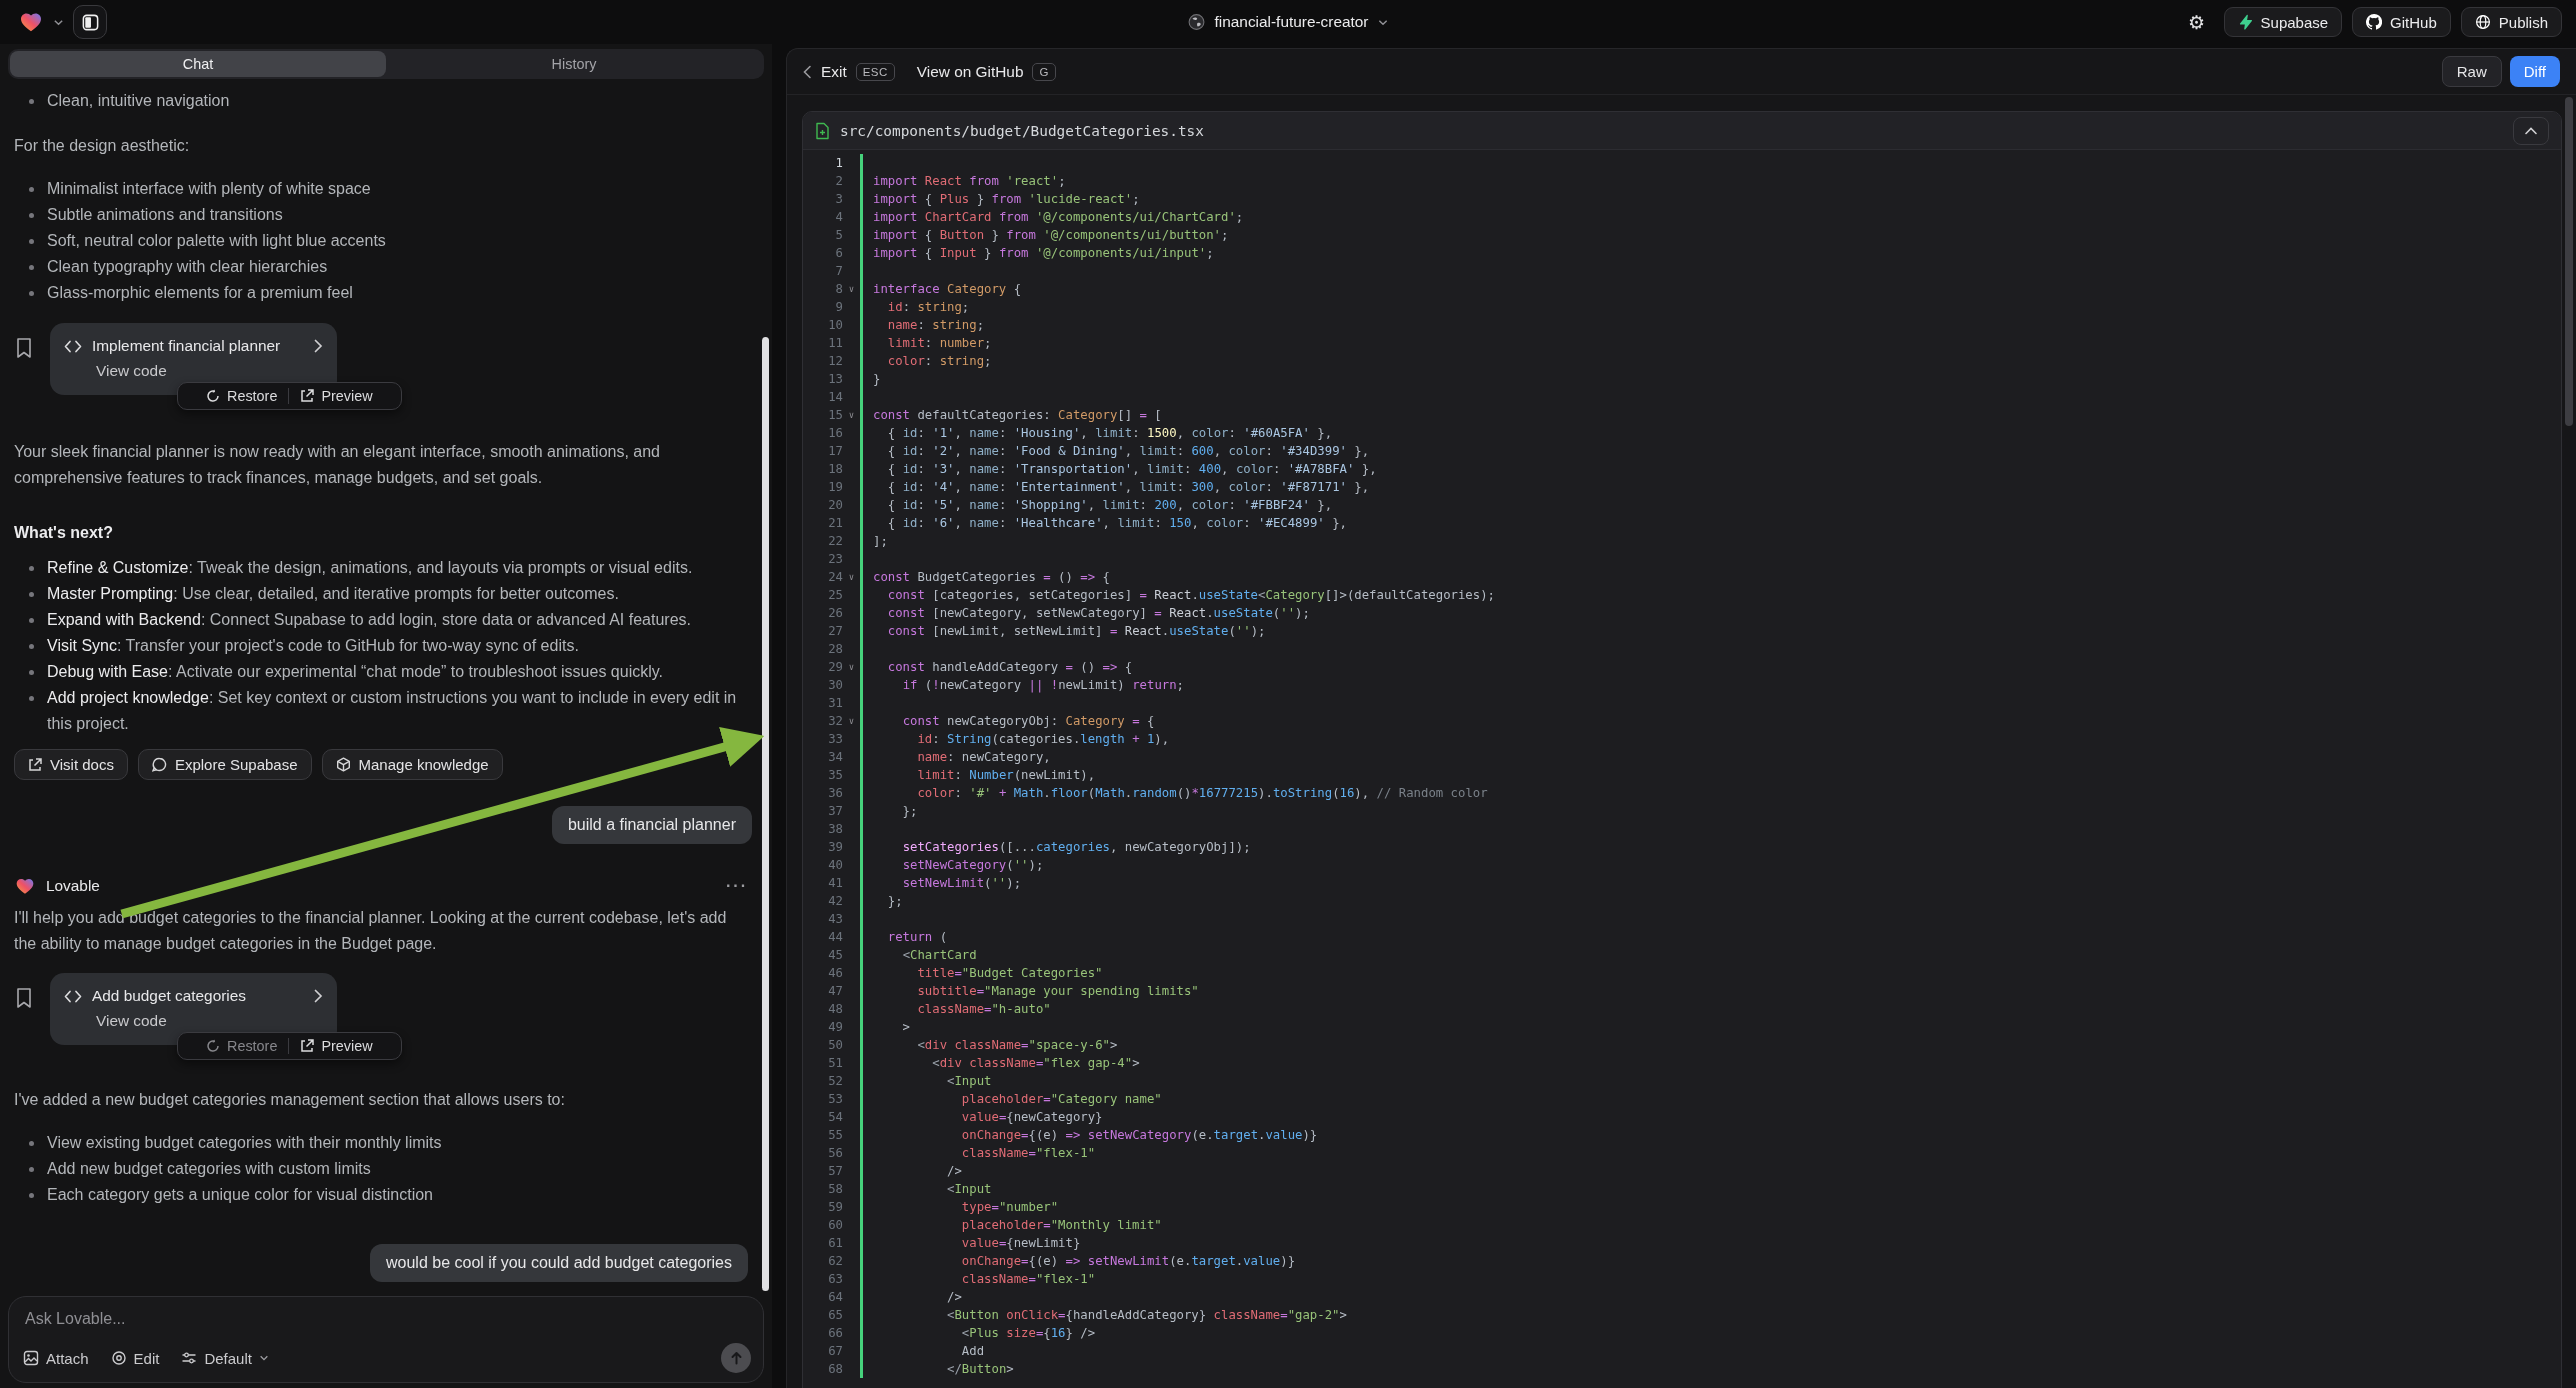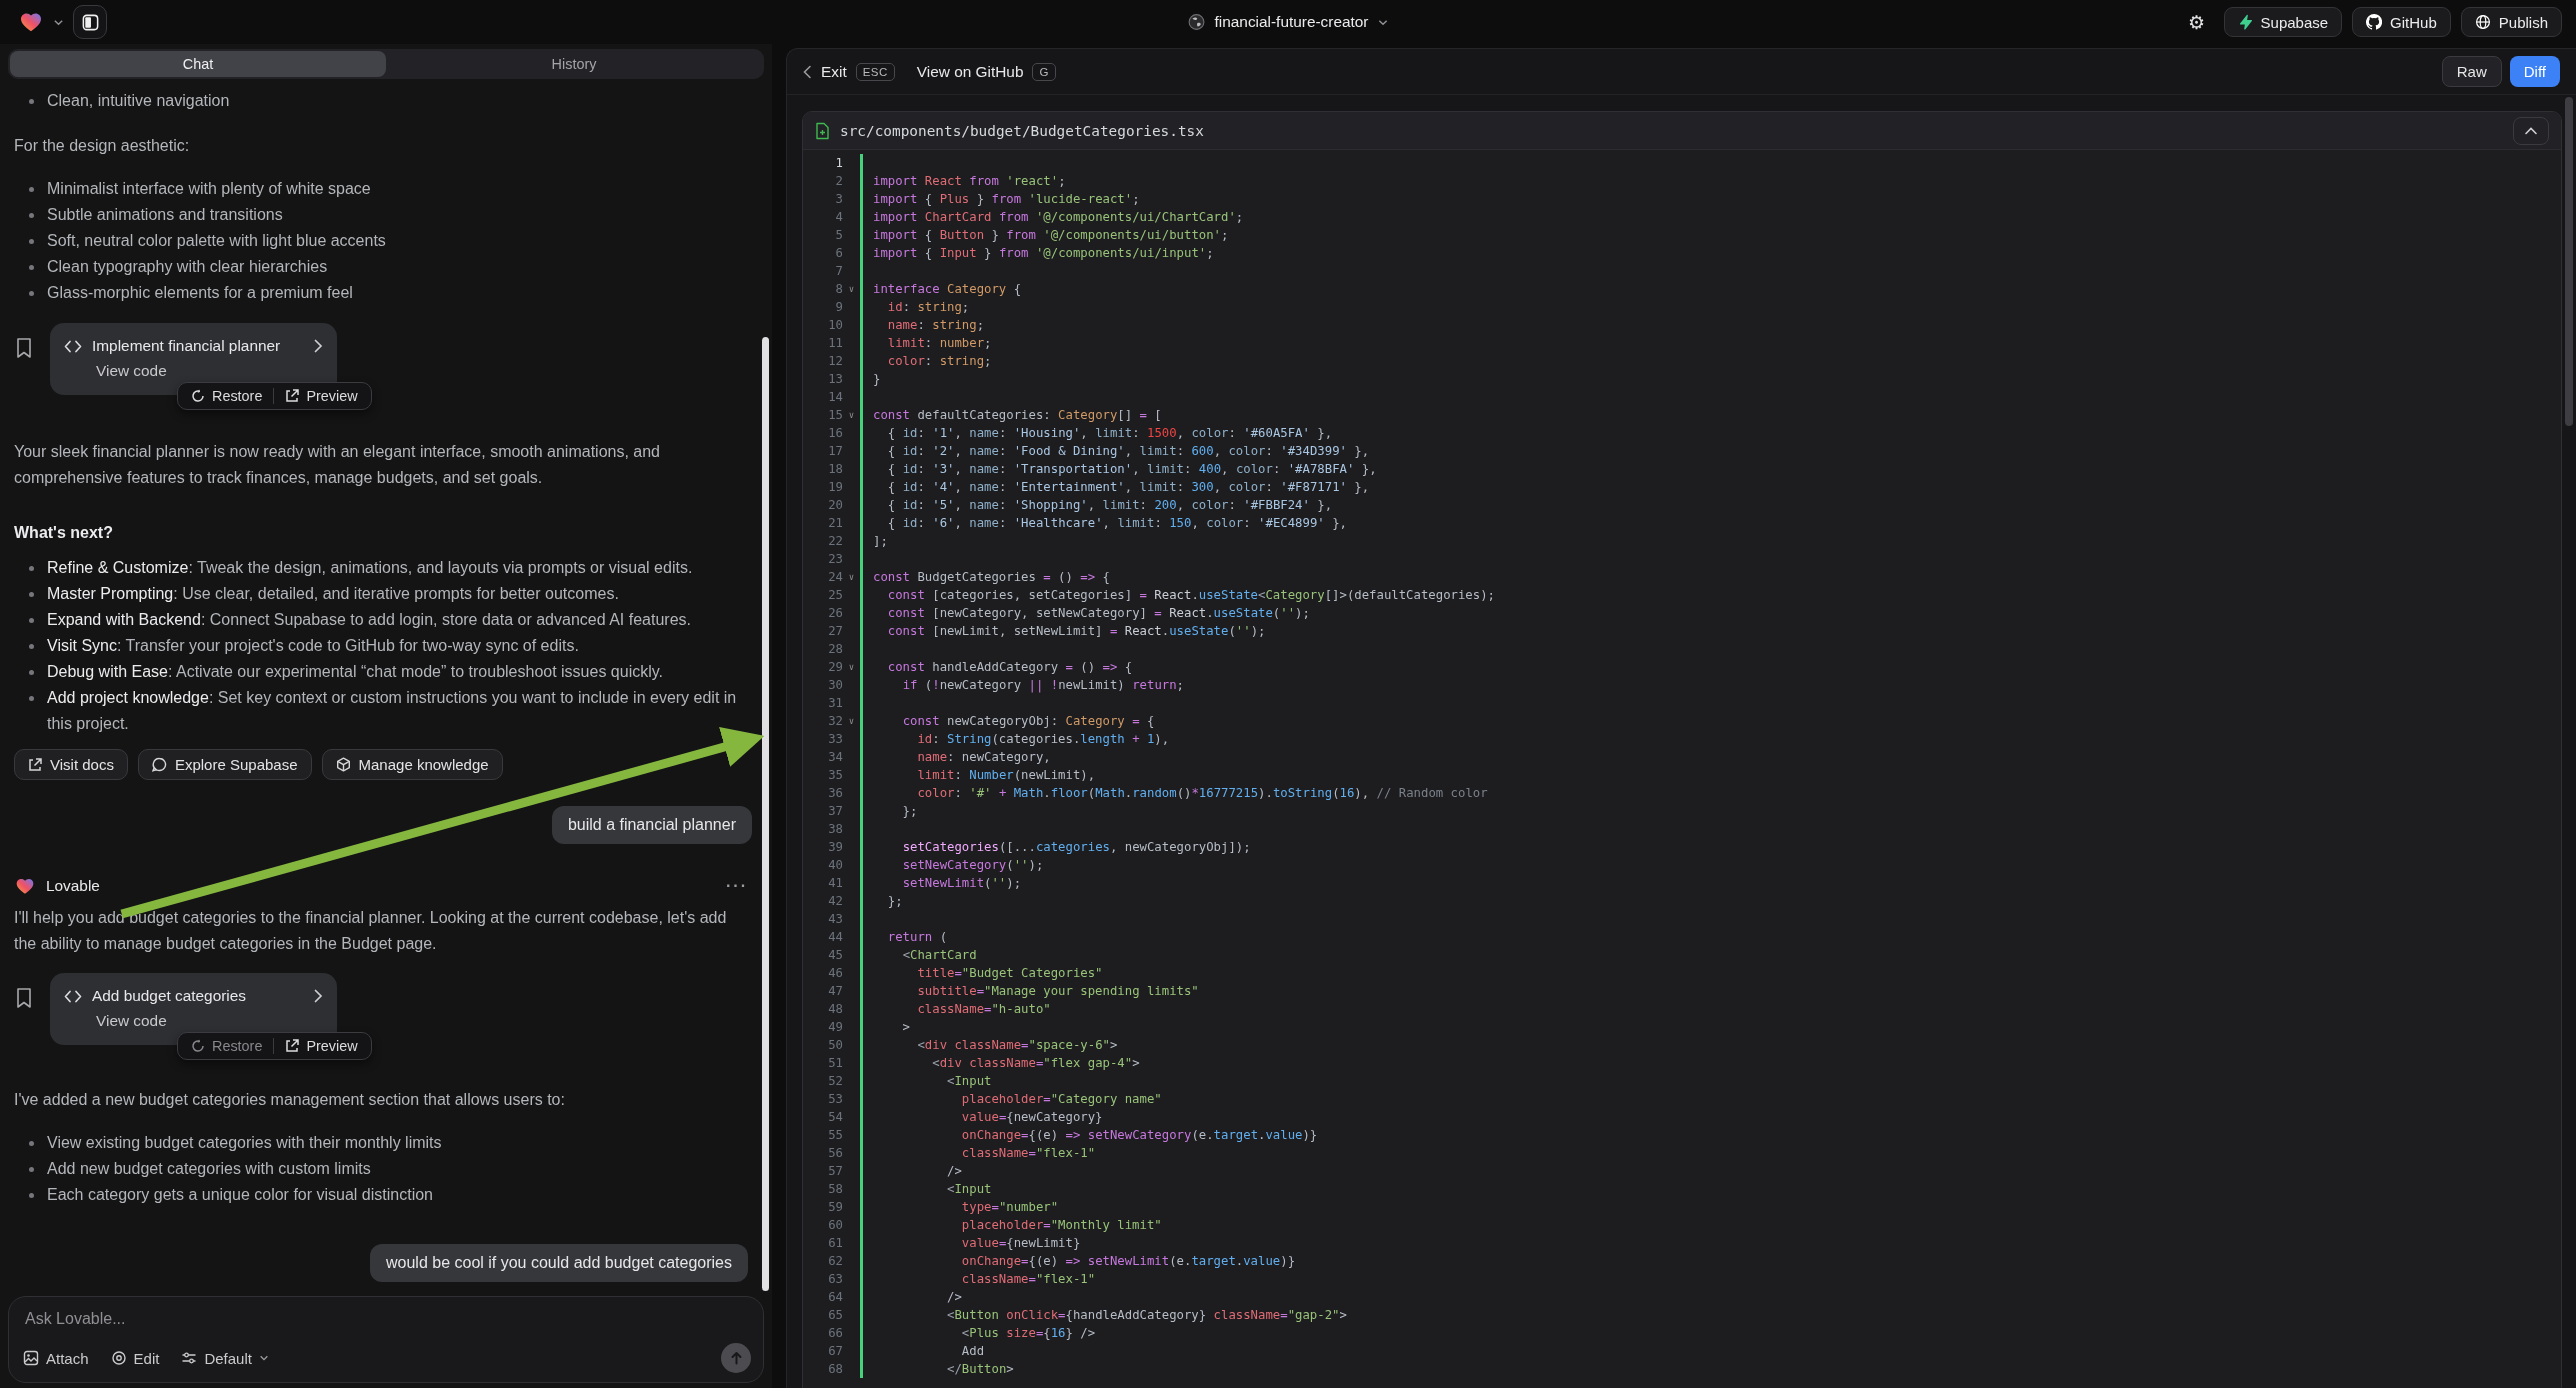--- a/index.html
+++ b/index.html
@@ -30,21 +30,21 @@
   ul.blist li { position:relative; padding-left:33px; line-height:26px; }
   ul.blist li::before { content:""; position:absolute; left:15px; top:11px; width:5px; height:5px; border-radius:50%; background:#76767c; }
   ul.blist li b { color:#ececee; font-weight:400; }
   .h-bold { color:#ececee; font-weight:700; font-size:16px; line-height:26px; }
 
   .mcard { position:relative; width:287px; margin-left:36px; background:#2d2f33; border-radius:14px; padding:11px 14px; }
   .mcard .row1 { display:flex; align-items:center; gap:10px; color:#e8e8ea; font-size:15.4px; font-weight:500; line-height:24px; }
   .mcard .row1 .spacer { margin-left:auto; }
   .mcard .row2 { margin-left:32px; color:#c9c9cc; font-size:15.4px; line-height:26px; cursor:pointer; }
   .bookmark { position:absolute; left:-36px; top:14px; color:#a8a8ac; }
-  .popover { position:absolute; left:127px; bottom:-15px; display:flex; align-items:flex-start; gap:11px; padding:5px 13px; background:#141416; border:1px solid #3b3b40; border-radius:10px; font-size:14.4px; white-space:nowrap; z-index:6; box-shadow:0 4px 10px rgba(0,0,0,.45); }
+  .popover { position:absolute; left:127px; bottom:-15px; display:flex; align-items:flex-start; gap:11px; padding:5px 28px; background:#141416; border:1px solid #3b3b40; border-radius:10px; font-size:14.4px; white-space:nowrap; z-index:6; box-shadow:0 4px 10px rgba(0,0,0,.45); }
   .popover .pbtn { display:flex; align-items:center; gap:7px; color:#dcdcde; cursor:pointer; }
   .popover .pbtn.dim { color:#87878c; }
   .popover .vsep { width:1px; height:16px; background:#3b3b40; }
 
   .chiprow { display:flex; gap:10px; }
   .chip { display:flex; align-items:center; gap:8px; height:31px; padding:0 13px; background:#202022; border:1px solid #39393d; border-radius:10px; color:#e4e4e6; font-size:15px; cursor:pointer; }
 
   .bubble { margin-left:auto; width:fit-content; background:#35373b; color:#e7e7e9; border-radius:12px; padding:8px 16px; font-size:16px; line-height:22px; }
 
   .lovable-row { display:flex; align-items:center; gap:10px; }
@@ -481,21 +481,21 @@
           <span class="lc"> </span>
         </div>
         <div class="cl">
           <span class="ln">15</span>
           <span class="fold">∨</span>
           <span class="lc"><span style="color:#c678dd">const</span> defaultCategories: <span style="color:#d19a66">Category</span>[] <span style="color:#c678dd">=</span> [</span>
         </div>
         <div class="cl">
           <span class="ln">16</span>
           <span class="fold"></span>
-          <span class="lc">  { <span style="color:#8fb0c8">id</span>: <span style="color:#a9c6e2">'1'</span>, <span style="color:#8fb0c8">name</span>: <span style="color:#a9c6e2">'Housing'</span>, <span style="color:#8fb0c8">limit</span>: <span style="color:#ef4444">1500</span>, <span style="color:#8fb0c8">color</span>: <span style="color:#a9c6e2">'#60A5FA'</span> },</span>
+          <span class="lc">  { <span style="color:#8fb0c8">id</span>: <span style="color:#a9c6e2">'1'</span>, <span style="color:#8fb0c8">name</span>: <span style="color:#a9c6e2">'Housing'</span>, <span style="color:#8fb0c8">limit</span>: <span style="color:#fef9c3">1500</span>, <span style="color:#8fb0c8">color</span>: <span style="color:#a9c6e2">'#60A5FA'</span> },</span>
         </div>
         <div class="cl">
           <span class="ln">17</span>
           <span class="fold"></span>
           <span class="lc">  { <span style="color:#8fb0c8">id</span>: <span style="color:#a9c6e2">'2'</span>, <span style="color:#8fb0c8">name</span>: <span style="color:#a9c6e2">'Food &amp; Dining'</span>, <span style="color:#8fb0c8">limit</span>: <span style="color:#61afef">600</span>, <span style="color:#8fb0c8">color</span>: <span style="color:#a9c6e2">'#34D399'</span> },</span>
         </div>
         <div class="cl">
           <span class="ln">18</span>
           <span class="fold"></span>
           <span class="lc">  { <span style="color:#8fb0c8">id</span>: <span style="color:#a9c6e2">'3'</span>, <span style="color:#8fb0c8">name</span>: <span style="color:#a9c6e2">'Transportation'</span>, <span style="color:#8fb0c8">limit</span>: <span style="color:#61afef">400</span>, <span style="color:#8fb0c8">color</span>: <span style="color:#a9c6e2">'#A78BFA'</span> },</span>

